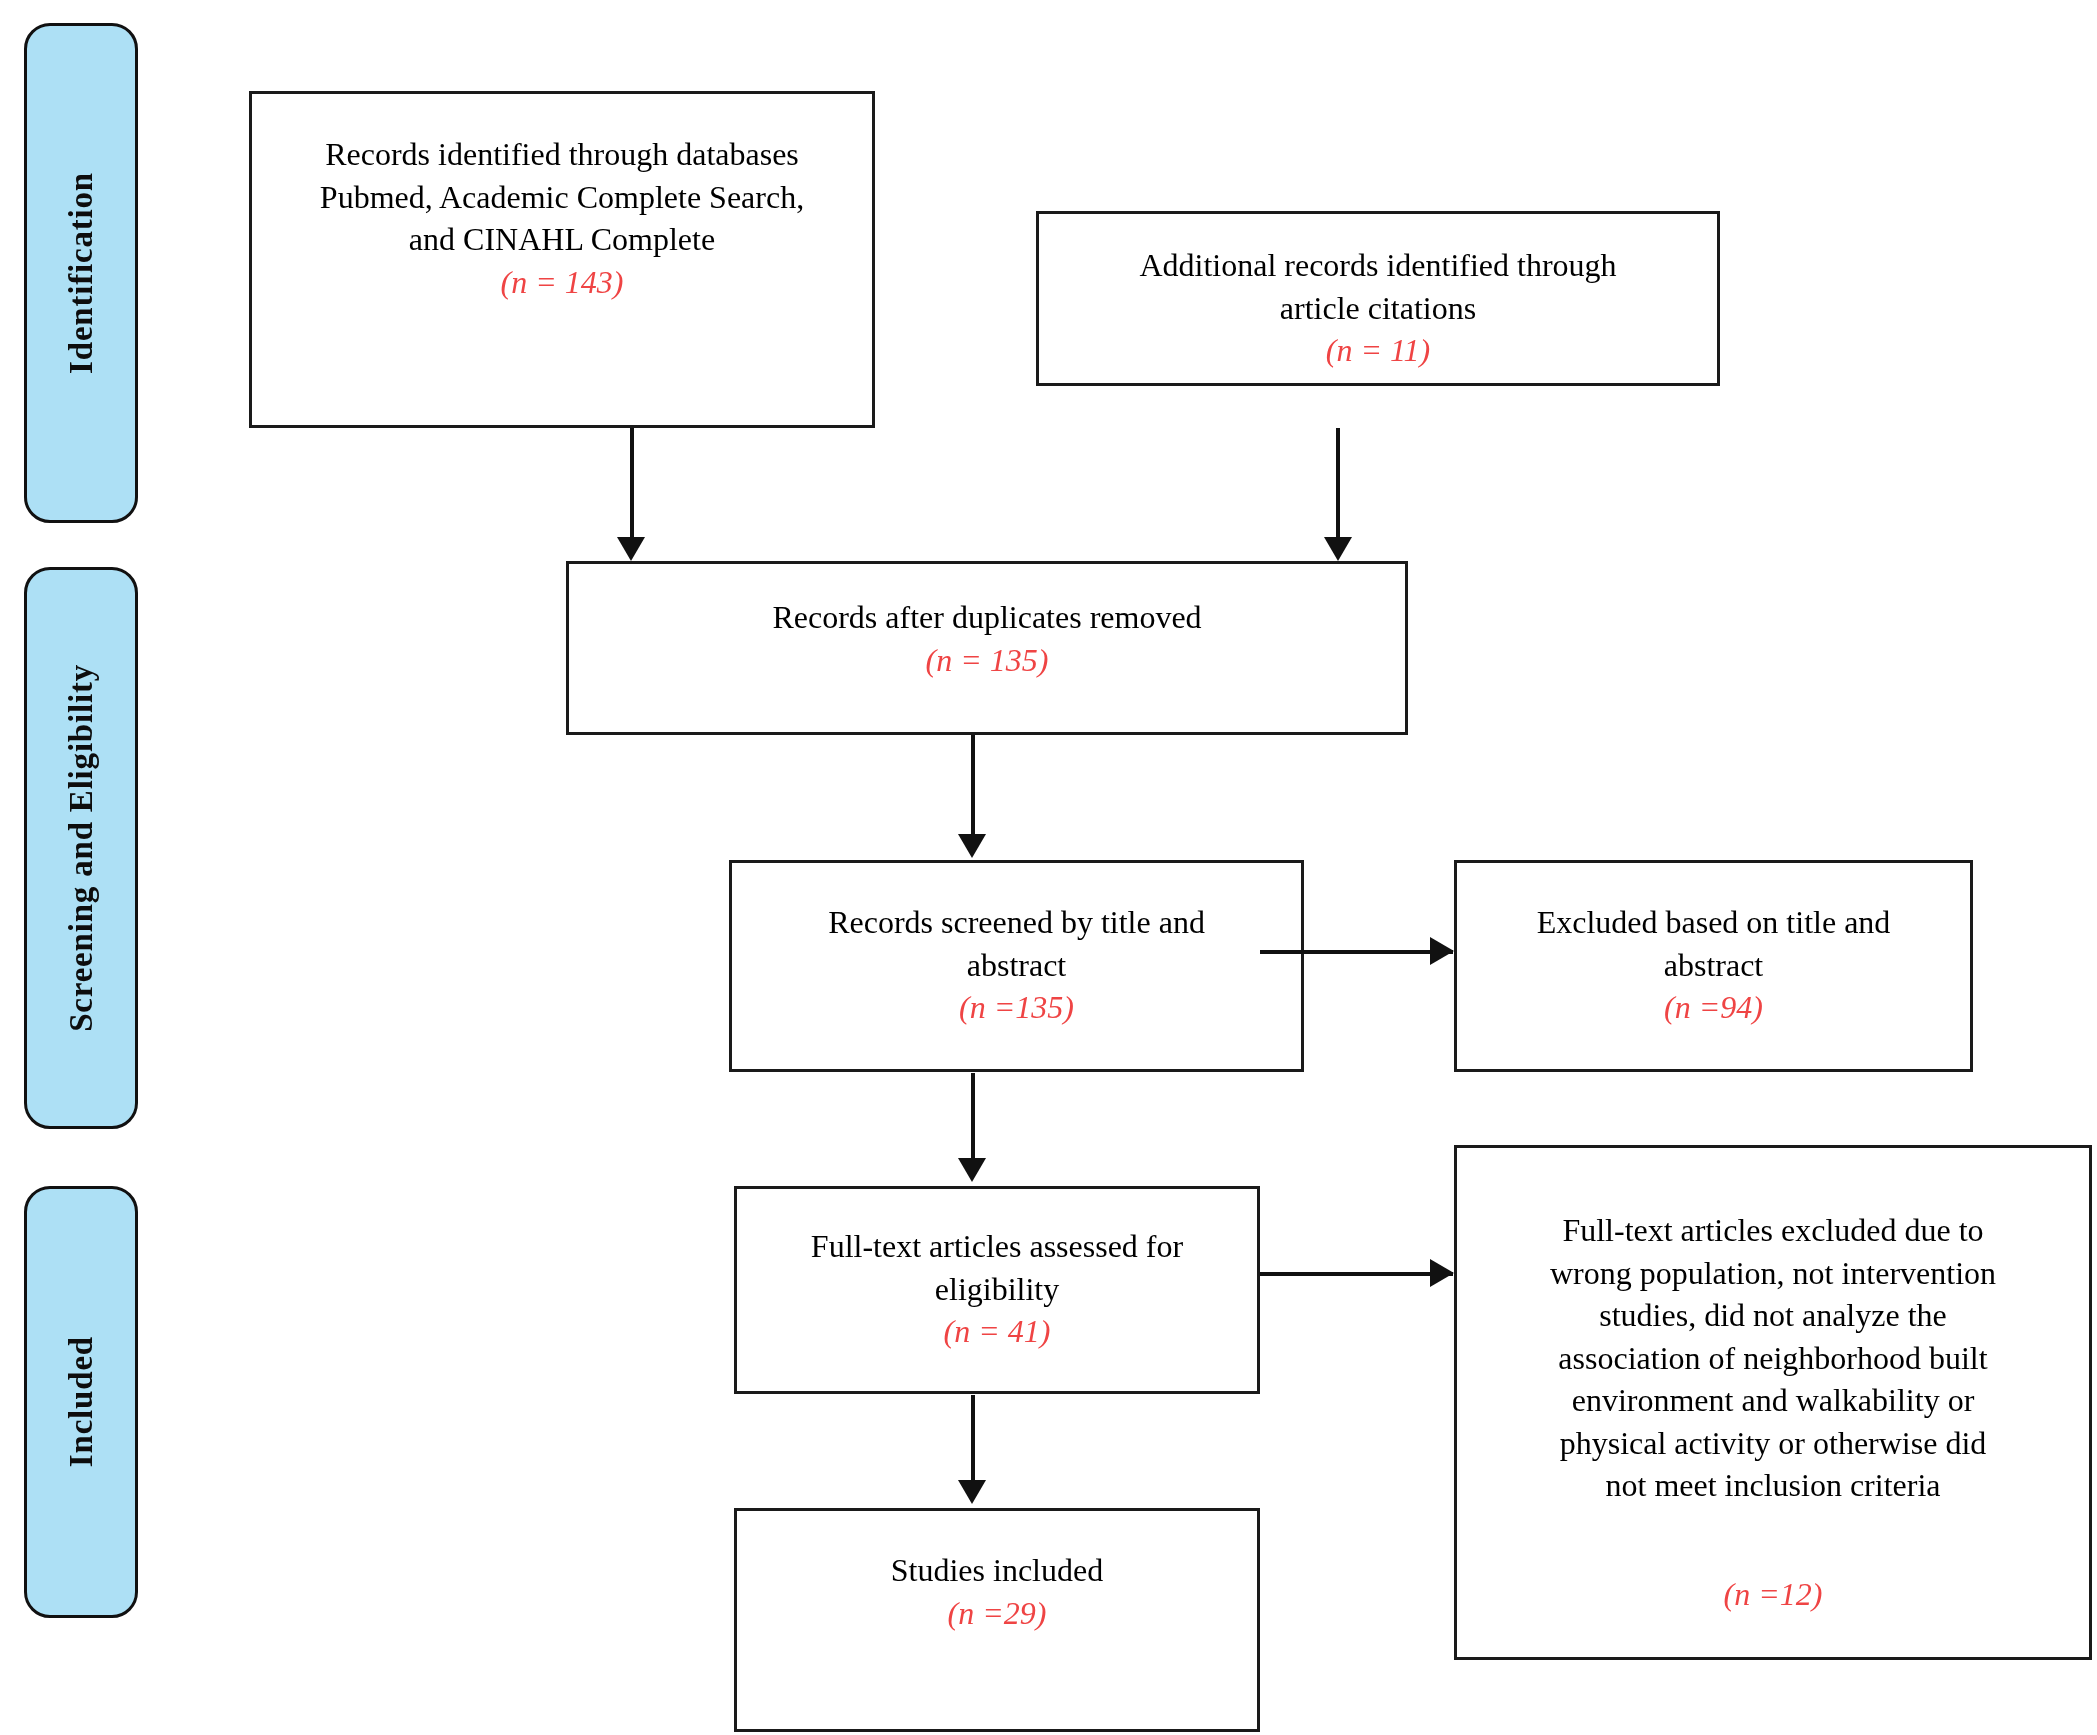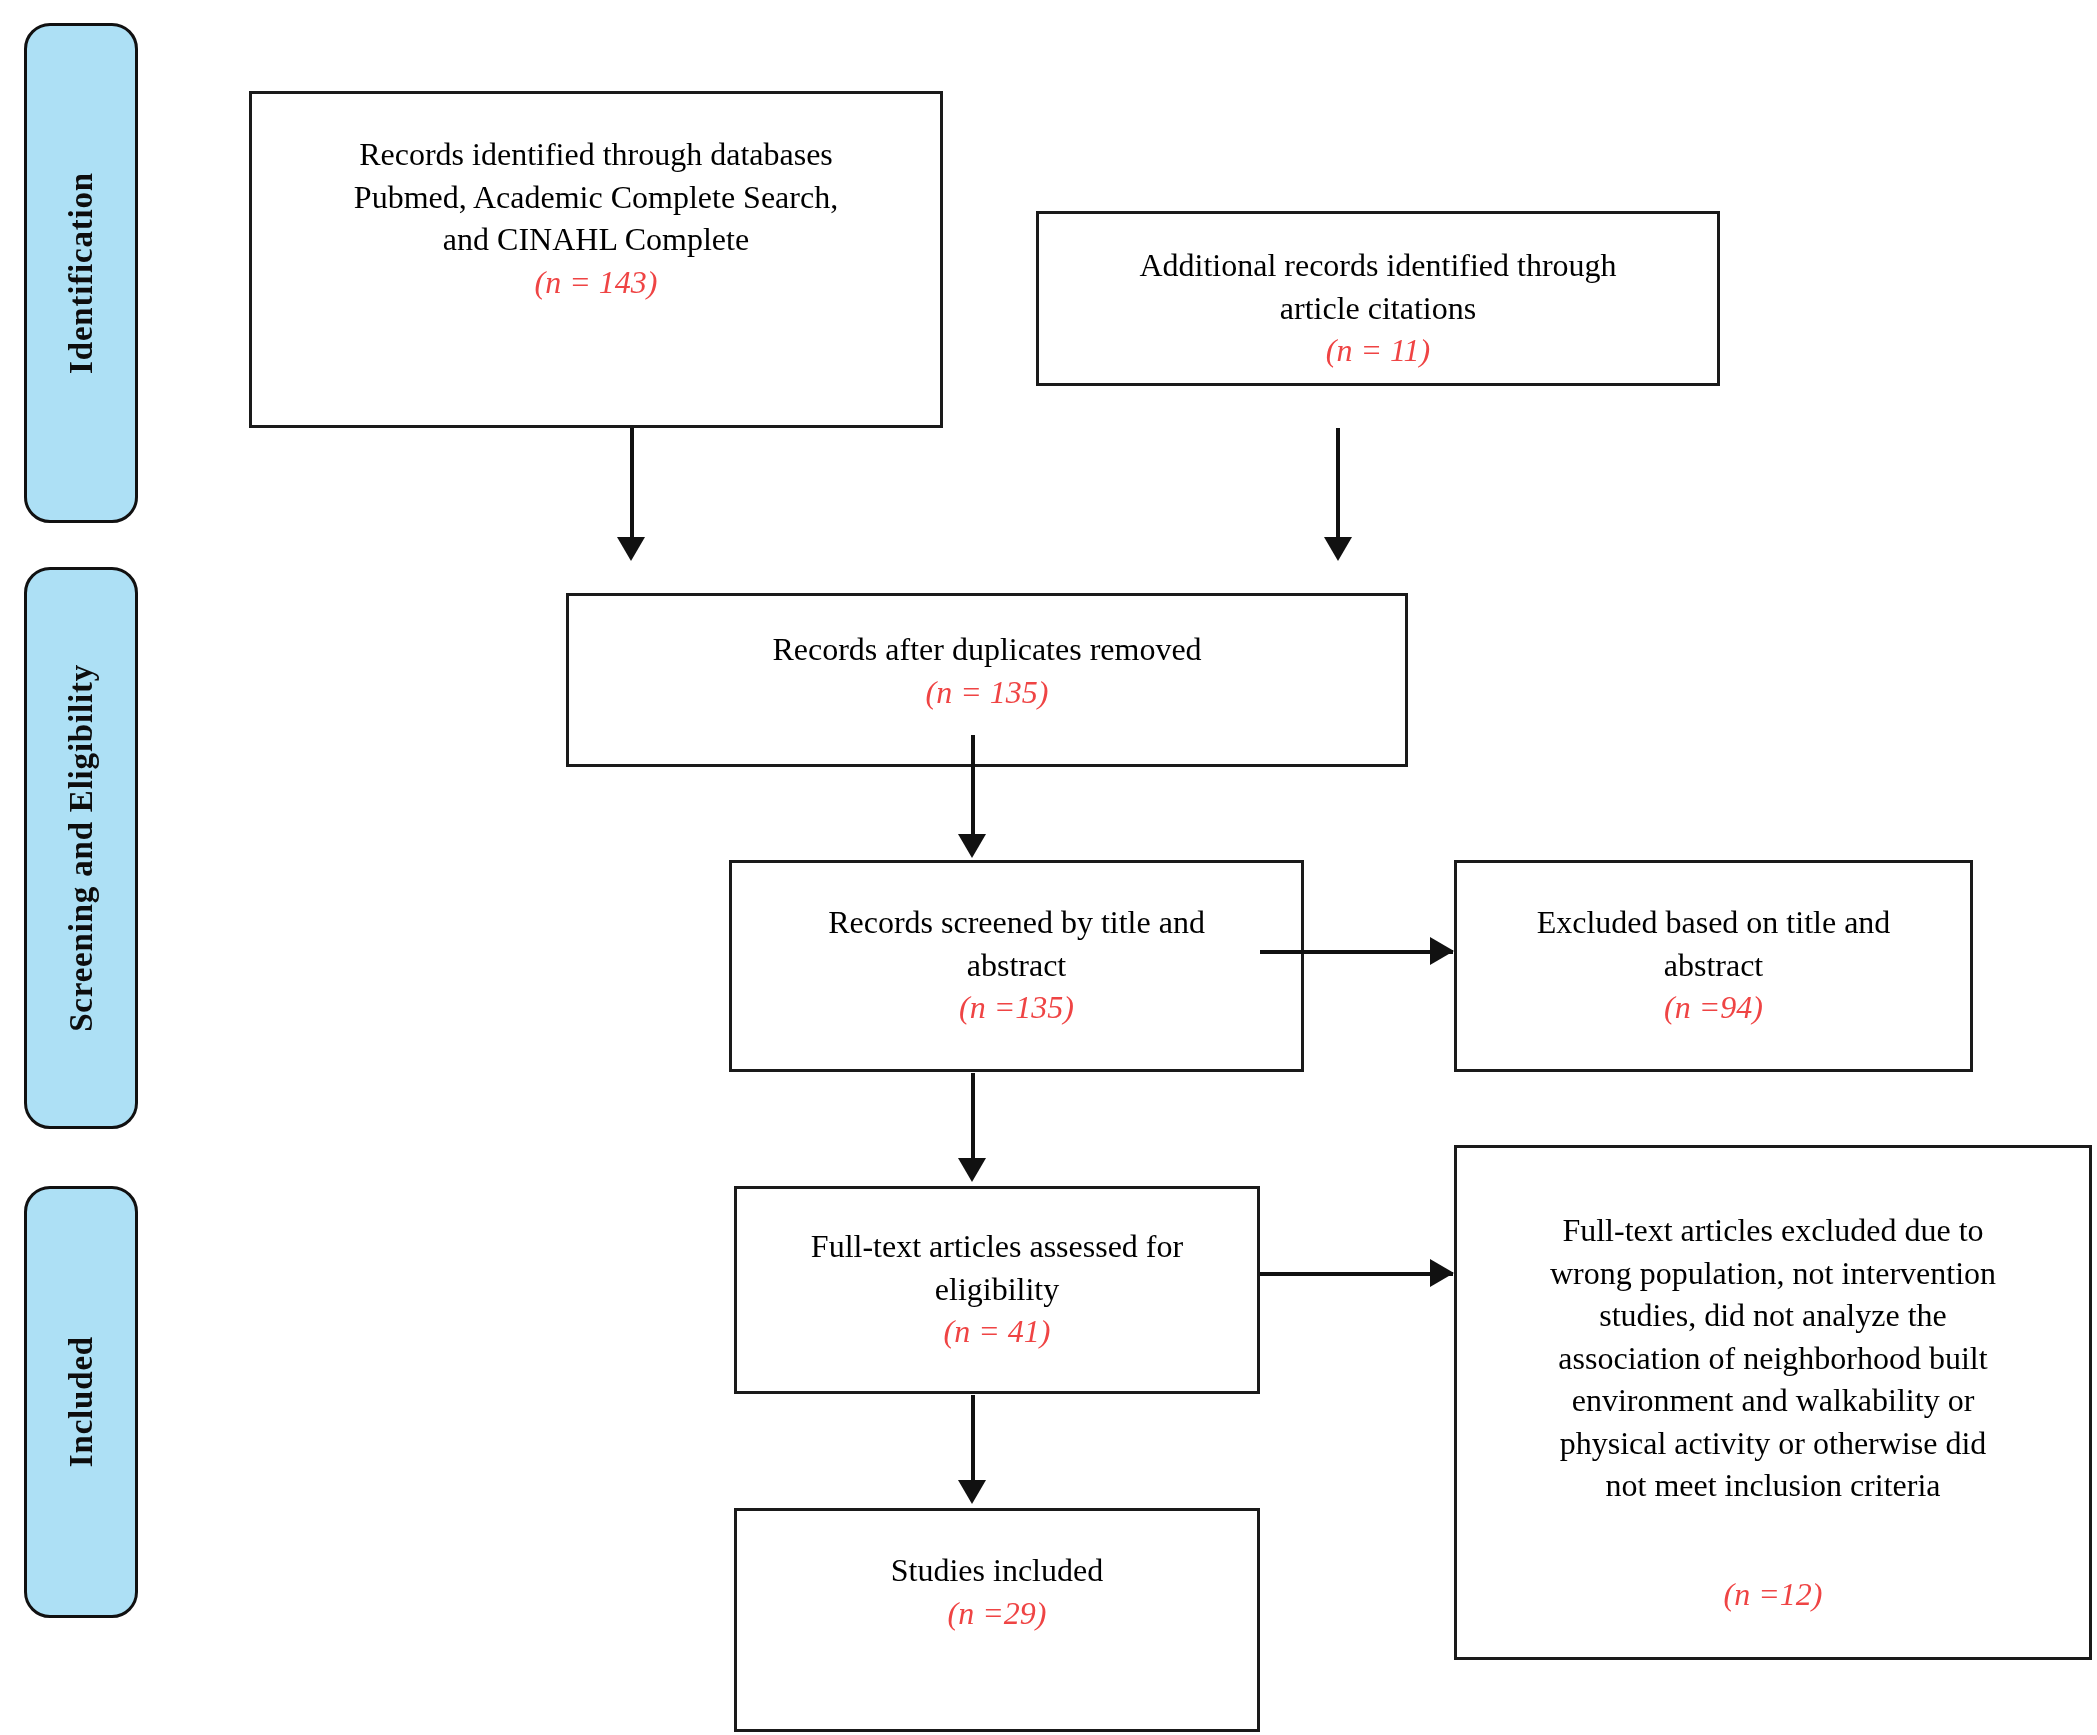--- a/index.html
+++ b/index.html
@@ -105,40 +105,40 @@
   </div>
 
   <div class="stage-pill" style="left:24px; top:567px; width:114px; height:562px;">
     <span class="stage-label">Screening and Eligibility</span>
   </div>
 
   <div class="stage-pill" style="left:24px; top:1186px; width:114px; height:432px;">
     <span class="stage-label">Included</span>
   </div>
 
-  <div class="flow-box" style="left:249px; top:91px; width:694px; height:337px; padding-top:39px;">
+  <div class="flow-box" style="left:249px; top:91px; width:626px; height:337px; padding-top:39px;">
     <div class="box-text">Records identified through databases
 Pubmed, Academic Complete Search,
 and CINAHL Complete</div>
     <div class="box-count">(n = 143)</div>
   </div>
 
   <div class="flow-box" style="left:1036px; top:211px; width:684px; height:175px; padding-top:30px;">
     <div class="box-text">Additional records identified through
 article citations</div>
     <div class="box-count">(n = 11)</div>
   </div>
 
   <div class="v-line" style="left:630px; top:428px; width:3.8px; height:114px;"></div>
   <div class="arrow-down" style="left:617px; top:537px;"></div>
 
   <div class="v-line" style="left:1336px; top:428px; width:3.8px; height:114px;"></div>
   <div class="arrow-down" style="left:1324px; top:537px;"></div>
 
-  <div class="flow-box" style="left:566px; top:561px; width:842px; height:174px; padding-top:32px;margin-top:32px;">
+  <div class="flow-box" style="left:566px; top:561px; width:842px; height:174px; padding-top:32px;">
     <div class="box-text">Records after duplicates removed</div>
     <div class="box-count">(n = 135)</div>
   </div>
 
   <div class="v-line" style="left:971px; top:735px; width:3.8px; height:102px;"></div>
   <div class="arrow-down" style="left:958px; top:834px;"></div>
 
   <div class="flow-box" style="left:685px; top:860px; width:575px; height:212px; padding-top:38px;margin-left:44px;">
     <div class="box-text">Records screened by title and
 abstract</div>

